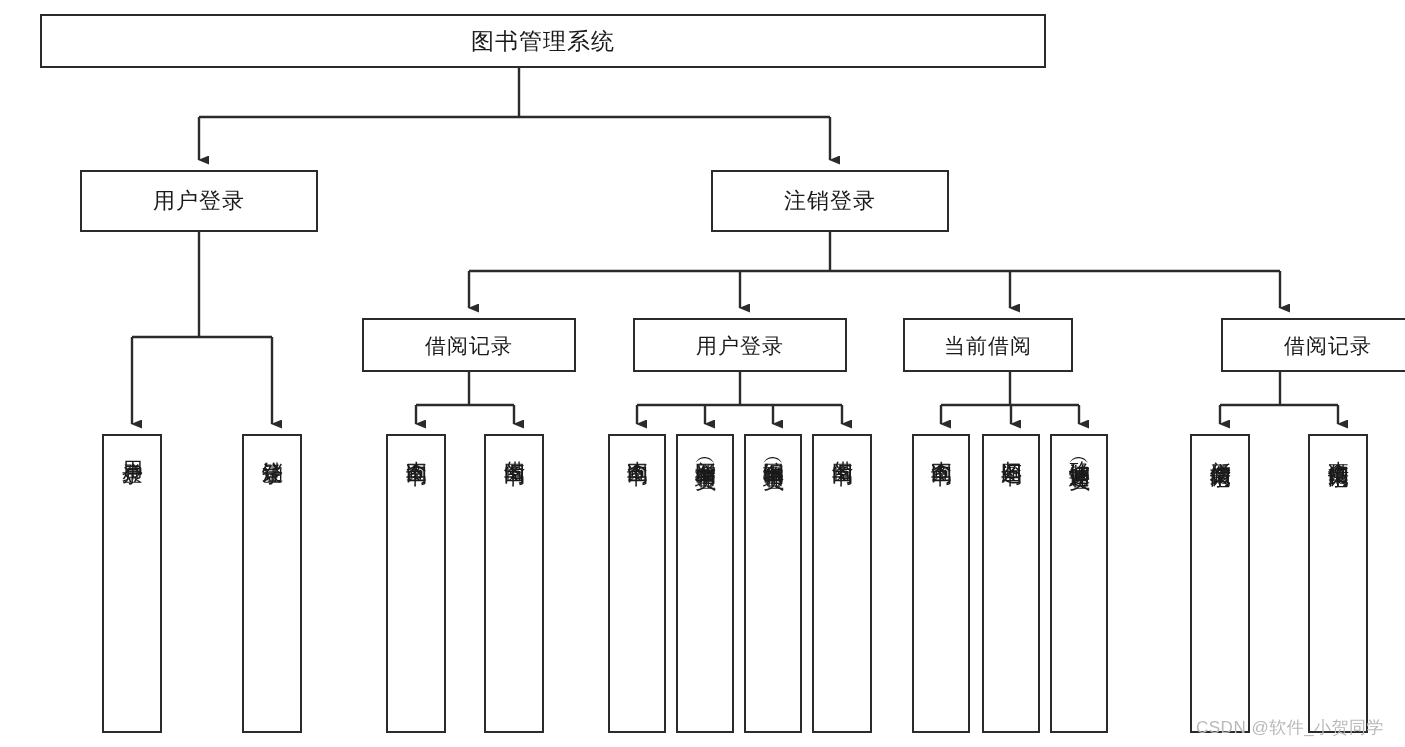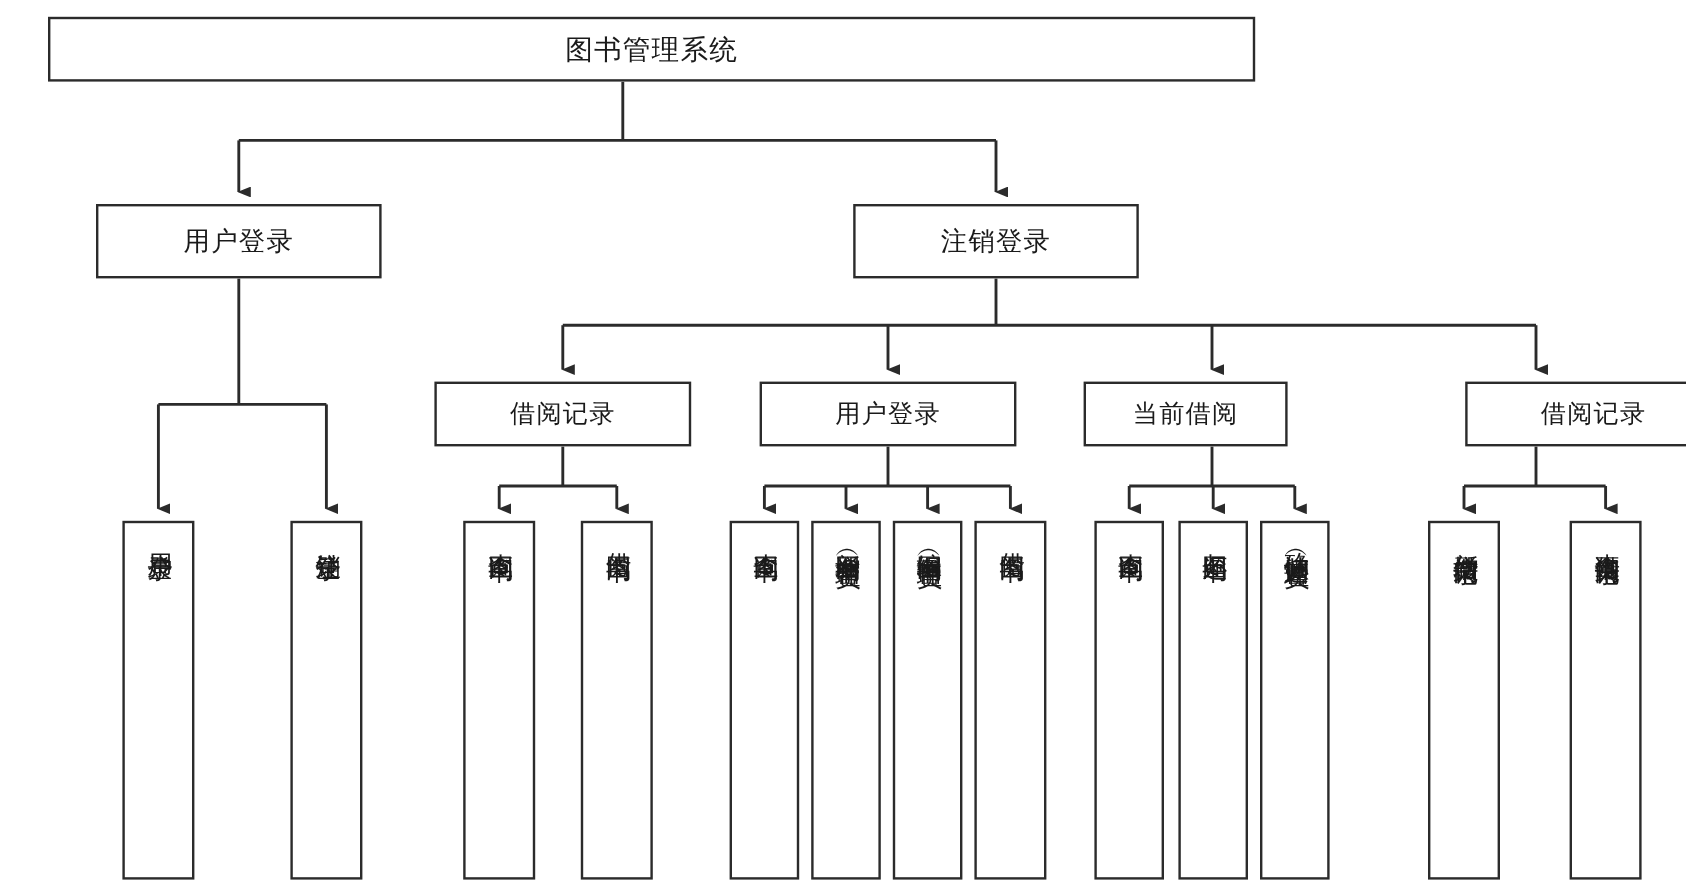--- a/index.html
+++ b/index.html
@@ -191,14 +191,15 @@
   <div class="node leaf" style="left: 1050px; top: 434px; width: 58px; height: 299px;">
     <span class="label">确认归还（管理员）</span>
   </div>
   <div class="node leaf" style="left: 1190px; top: 434px; width: 60px; height: 299px;">
     <span class="label">新增借阅记录</span>
   </div>
   <div class="node leaf" style="left: 1308px; top: 434px; width: 60px; height: 299px;">
     <span class="label">查询借阅记录</span>
   </div>
 
+  <div class="watermark" style="left:1196px; top:716px;">CSDN @软件_小贺同学</div>
 
 </div>
 
 </body></html>

